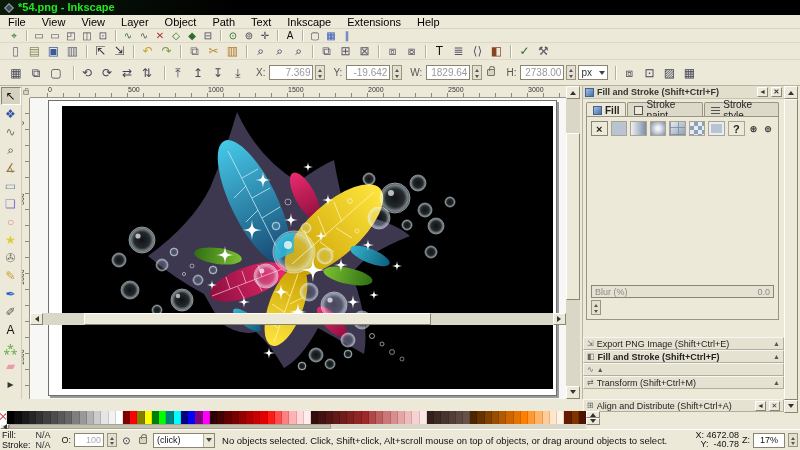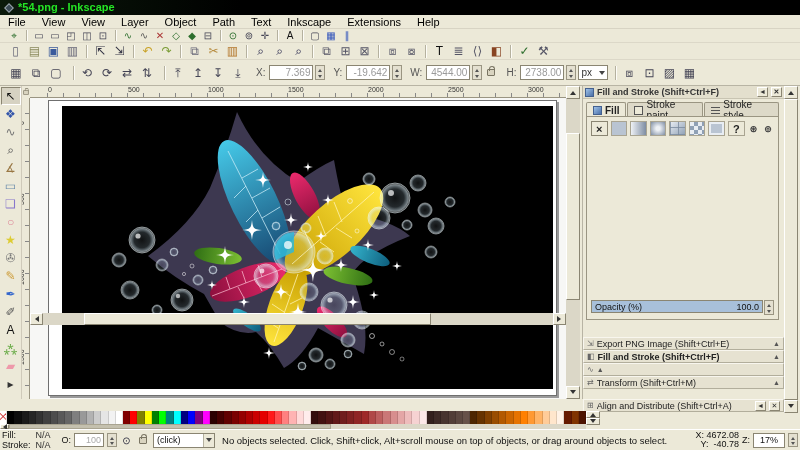--- a/index.html
+++ b/index.html
@@ -254,21 +254,21 @@
         <i class="up"></i>
         <i class="dn"></i>
       </span>
     <span class="fieldlab" data-name="y-field-label">Y:</span>
     <span class="numfield" data-name="y-field">-19.642</span>
     <span class="spin" data-name="y-spinner">
         <i class="up"></i>
         <i class="dn"></i>
       </span>
     <span class="fieldlab" data-name="width-field-label">W:</span>
-    <span class="numfield" data-name="width-field">4544.00</span>
+    <span class="numfield" data-name="width-field">1829.64</span>
     <span class="spin" data-name="width-spinner">
         <i class="up"></i>
         <i class="dn"></i>
       </span>
     <span class="lock-ic" data-name="lock-ratio-icon"></span>
     <span class="fieldlab" data-name="height-field-label">H:</span>
     <span class="numfield" data-name="height-field">2738.00</span>
     <span class="spin" data-name="height-spinner">
         <i class="up"></i>
         <i class="dn"></i>
@@ -488,26 +488,25 @@
             <span class="paint-btn" data-name="paint-linear-gradient"></span>
             <span class="paint-btn" data-name="paint-radial-gradient"></span>
             <span class="paint-btn" data-name="paint-mesh-gradient"></span>
             <span class="paint-btn" data-name="paint-pattern"></span>
             <span class="paint-btn" data-name="paint-swatch"></span>
             <span class="paint-btn" data-name="paint-unknown">?</span>
             <span class="paint-btn small" data-name="fill-rule-nonzero">⊛</span>
             <span class="paint-btn small" data-name="fill-rule-evenodd">⊚</span>
           </div>
         <div class="fs-spacer"></div>
+        <div class="slider-row" data-name="blur-slider">
+          <span data-name="blur-label">Blur (%)</span>
+          <span data-name="blur-value">0.0</span>
+        </div>
         <div class="slider-wrap">
-          <div class="slider-row enabled" data-name="opacity-slider">
-            <span class="fillbar" data-name="opacity-slider-fill"></span>
-            <span data-name="opacity-label">Opacity (%)</span>
-            <span data-name="opacity-value">100.0</span>
-          </div>
           <span class="spin" data-name="opacity-spinner">
               <i class="up"></i>
               <i class="dn"></i>
             </span>
         </div>
       </div>
       <div class="dock-bars" data-name="collapsed-dialog-bars">
 
       <div class="dock-bar" data-name="dock-bar-export-png">
             <span class="bar-ico" data-name="dialog-icon">⇲</span>

